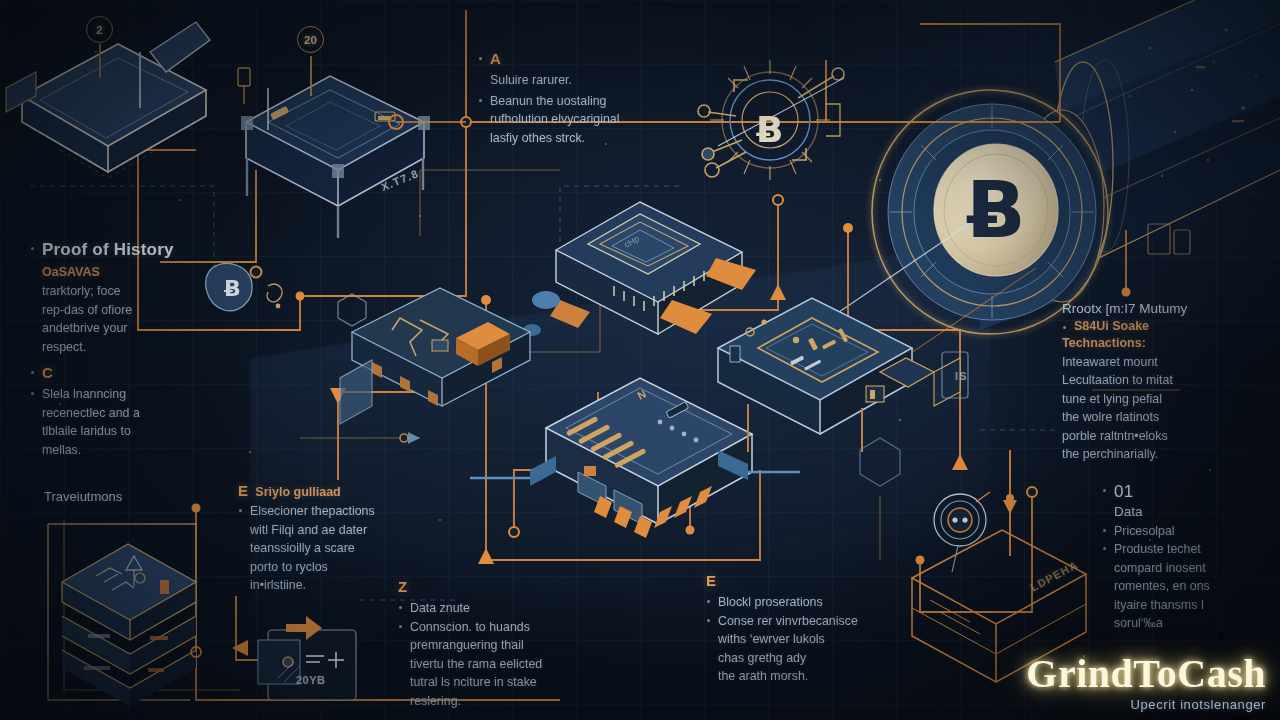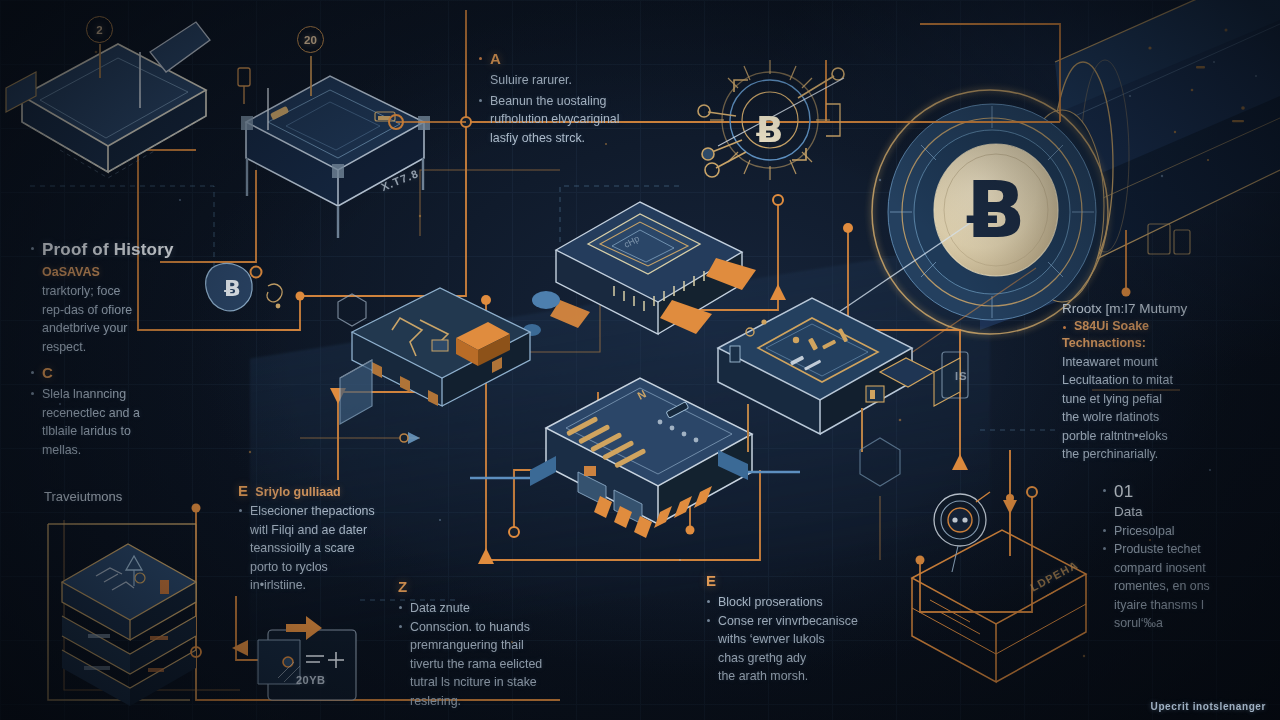--- a/index.html
+++ b/index.html
@@ -84,23 +84,22 @@
   }
 
   
   .logo-wrap { position:absolute; right:14px; bottom:8px; text-align:right; }
   .logo {
     font-family:"Liberation Serif", serif; font-weight:bold; font-size:40px;
     color:#fbf6dc; letter-spacing:.5px; line-height:44px;
     text-shadow:0 0 6px #fff2b0, 0 0 16px rgba(250,228,140,.85), 0 0 34px rgba(232,192,86,.6), 0 2px 3px rgba(0,0,0,.8);
   }
   .logo-sub {
-    font-size:10px; color:#9fb0c2; letter-spacing:.6px; margin-top:1px;
+    font-size:13px; color:#9fb0c2; letter-spacing:.6px; margin-top:1px;
     text-shadow:0 0 5px rgba(140,170,200,.4);
-    font-weight:bold;
   }
 </style>
 </head>
 <body>
 
 <div id="stage">
 
   <div class="bg-base"></div>
   <div class="grid-faint"></div>
   <div class="floor-plate"></div>
@@ -798,16 +797,17 @@
   <div style="position:absolute; left:964px; top:158px; width:64px; height:104px;
               display:flex; align-items:center; justify-content:center;
               font-family:'DejaVu Sans', sans-serif; font-weight:bold; font-size:78px;
               color:#1b2b42; line-height:1;">
     <span>Ƀ</span>
   </div>
 
   <div class="bg-vignette"></div>
 
   <div class="logo-wrap">
+    <div class="logo">GrindToCash</div>
     <div class="logo-sub">Upecrit inotslenanger</div>
   </div>
 
 </div>
 
 </body></html>

